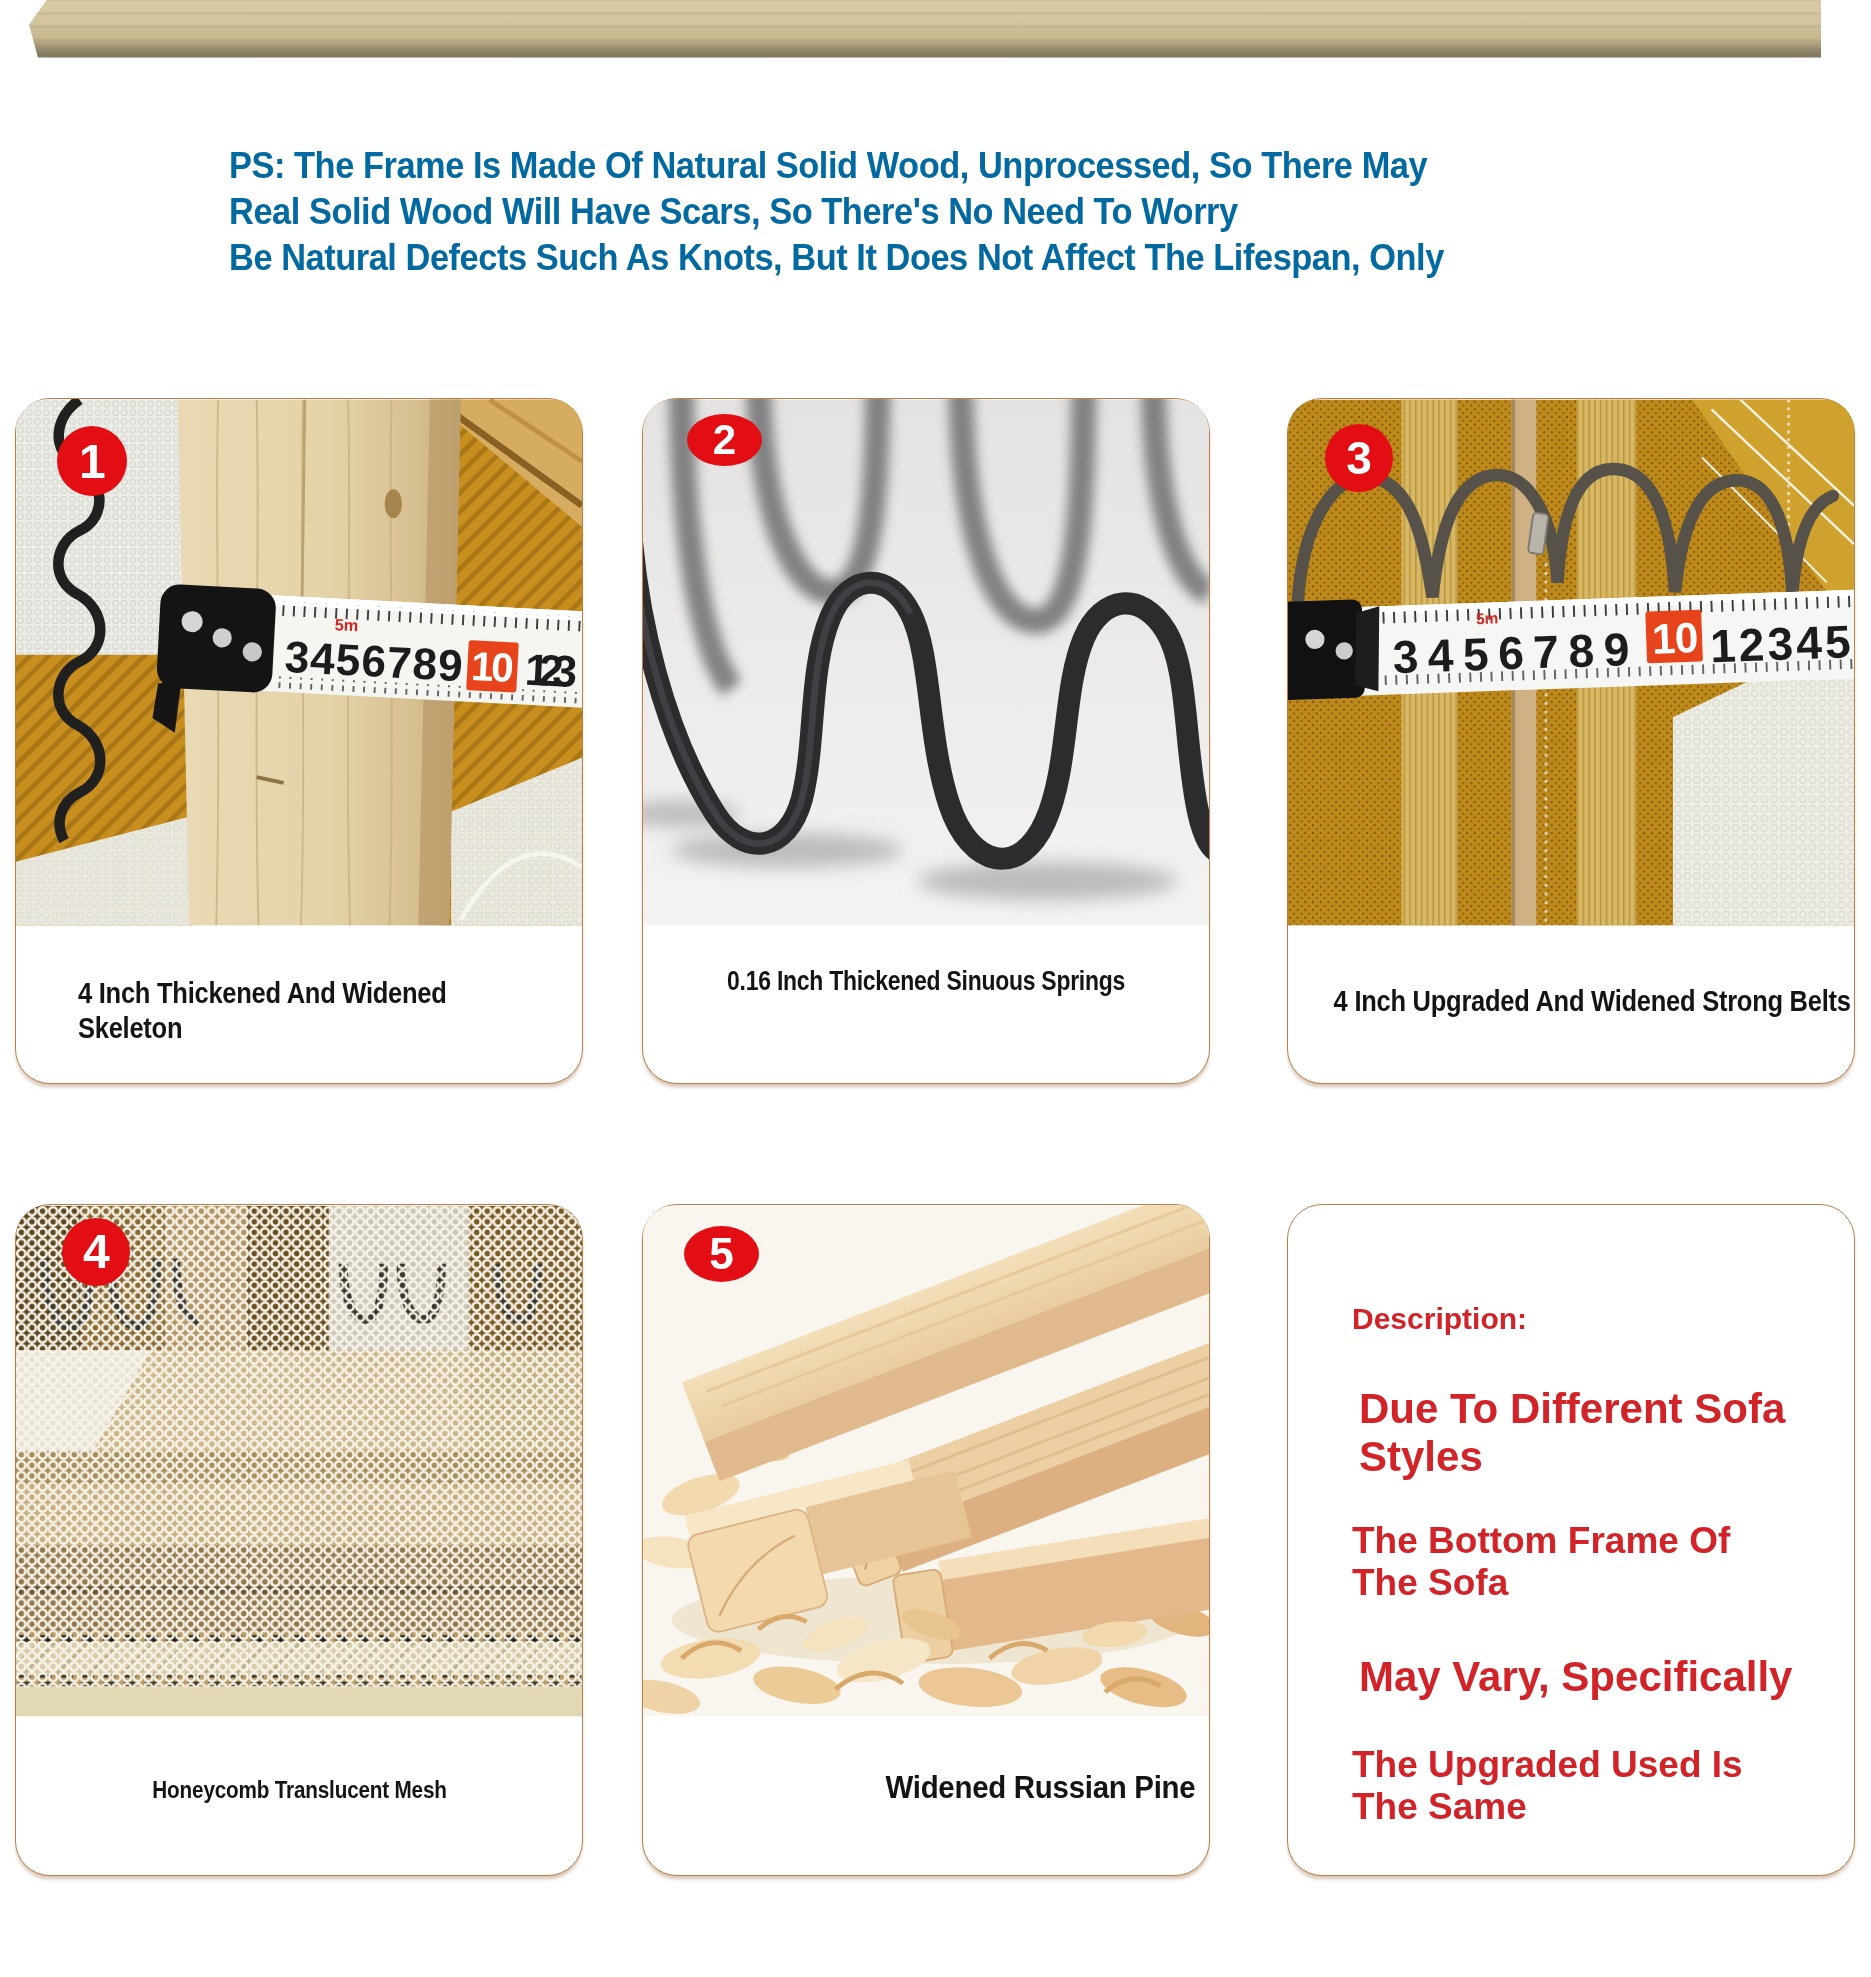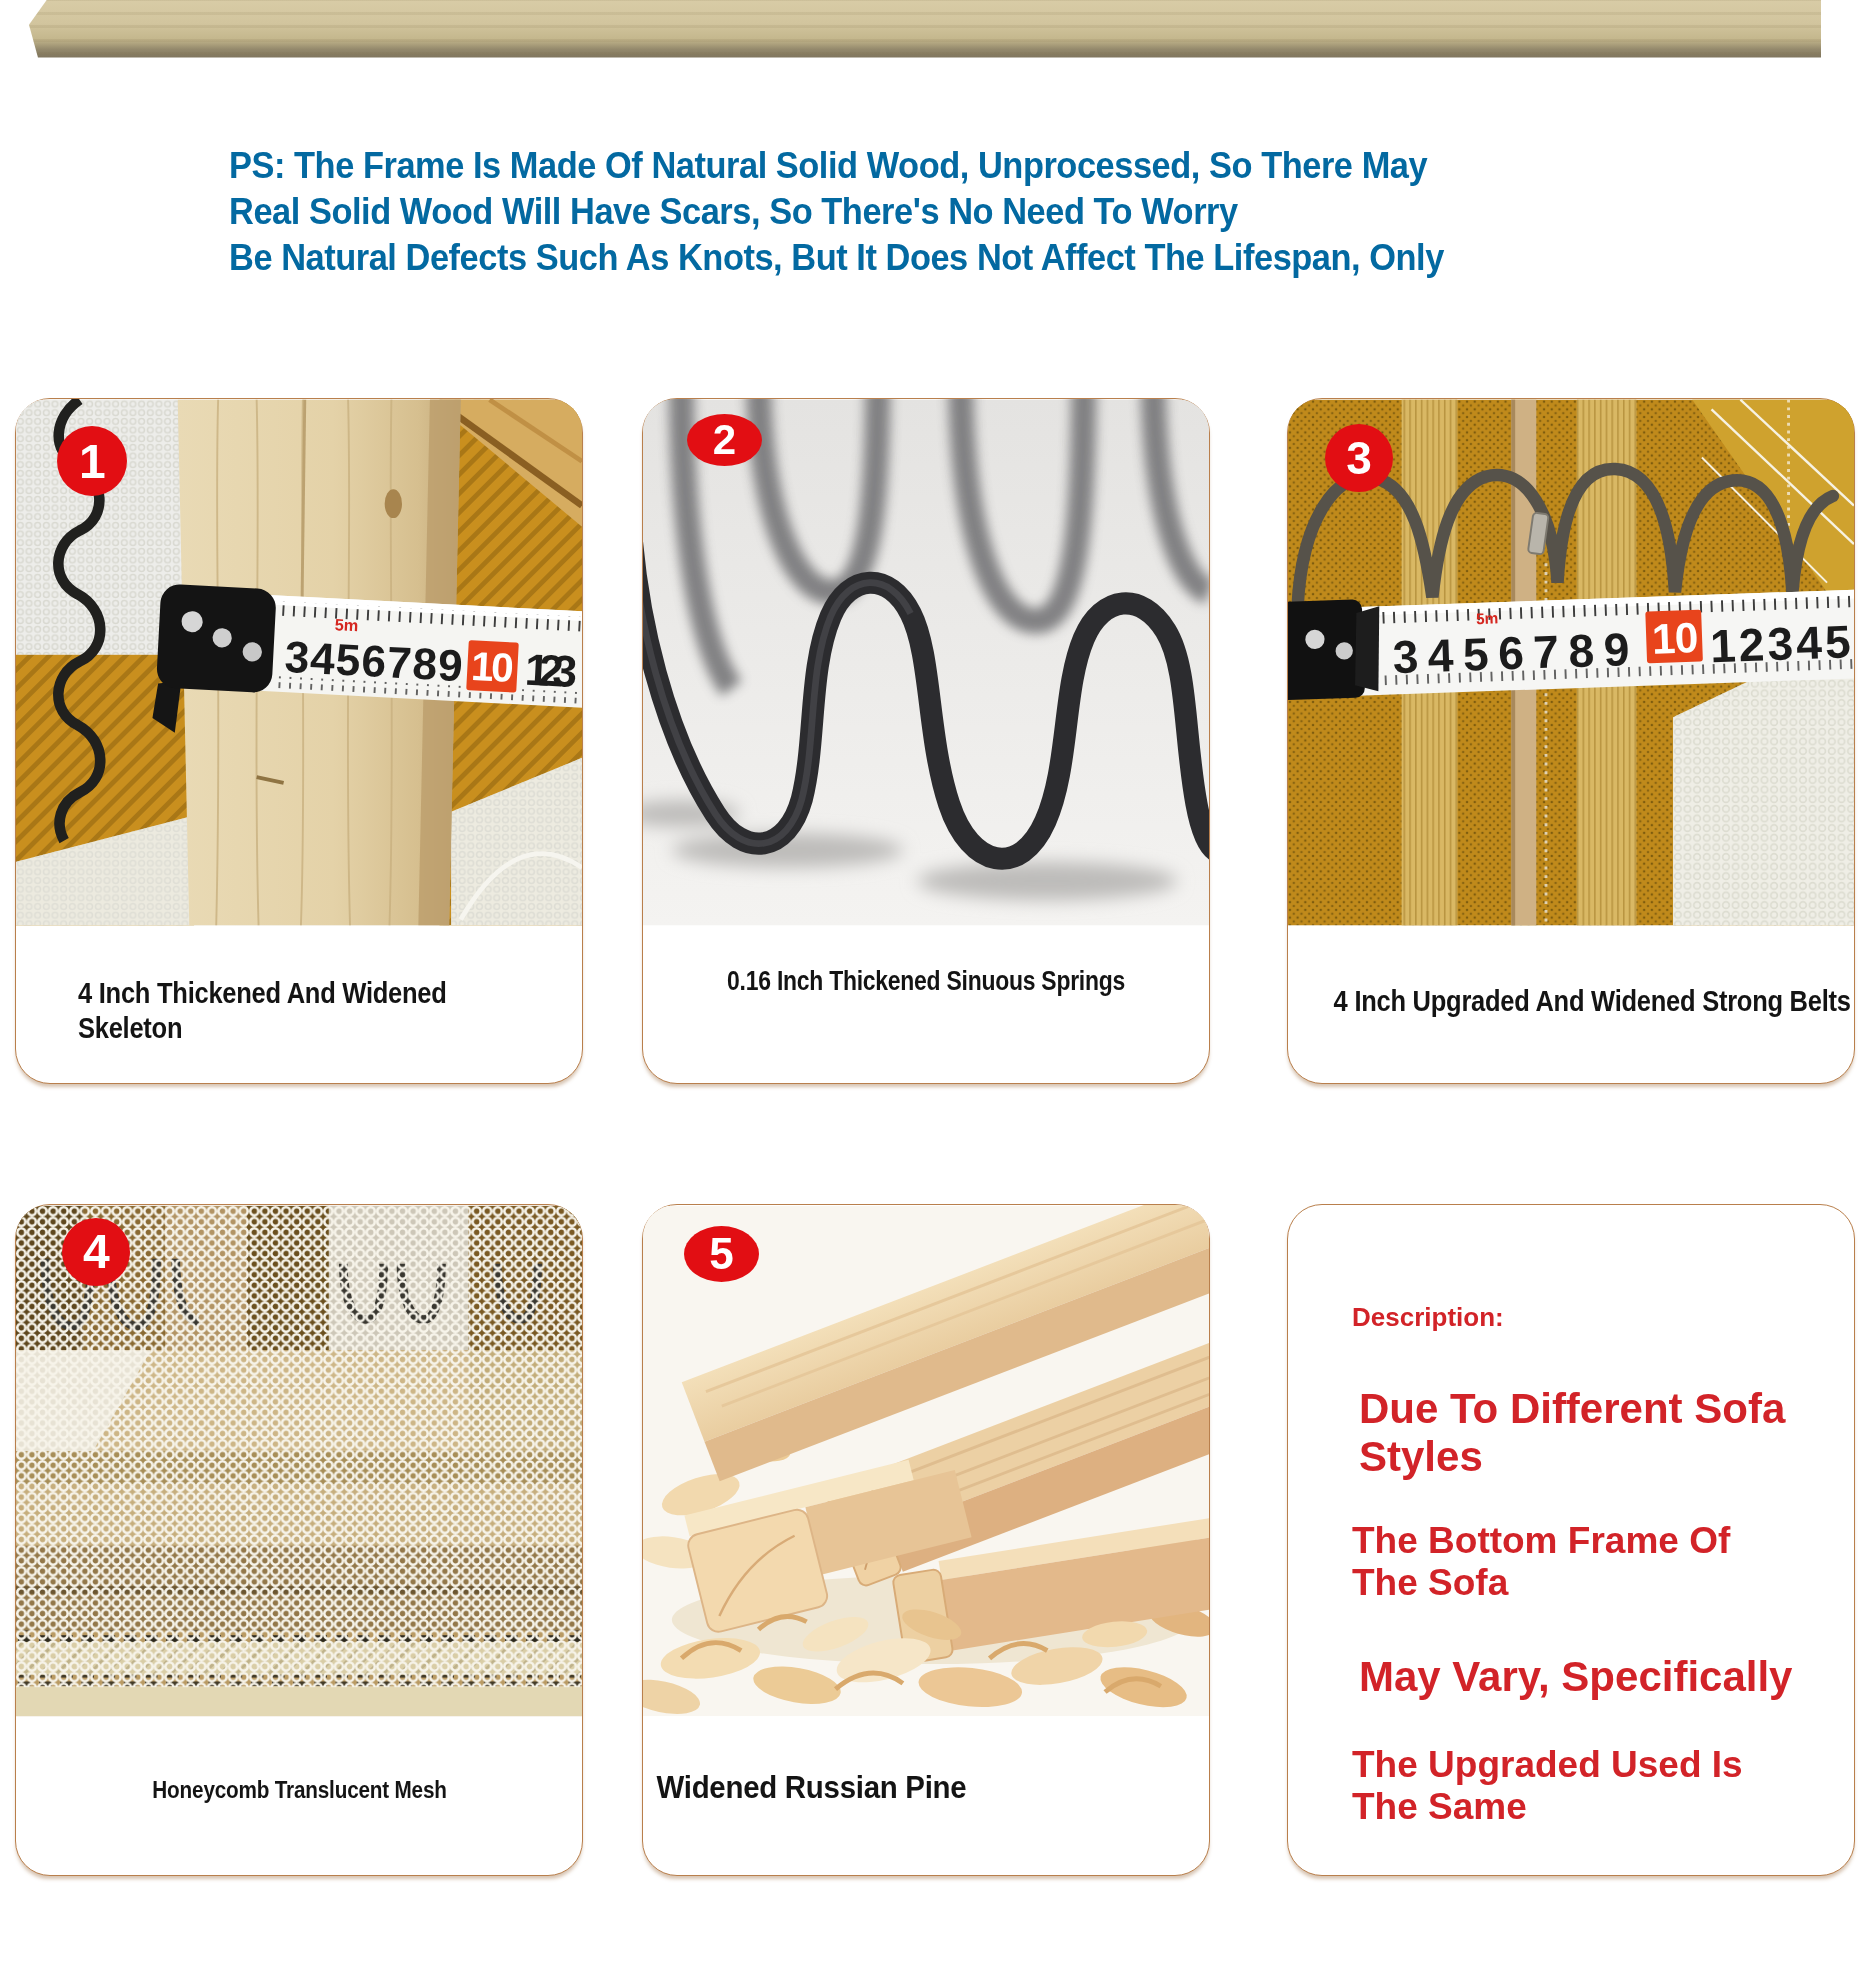--- a/index.html
+++ b/index.html
@@ -39,25 +39,25 @@
 
   .cap{position:absolute;left:0;right:0;color:#141414;font-weight:bold;z-index:4;}
   .c1 .cap{top:577px;left:62px;right:auto;width:483px;font-size:29px;line-height:35px;text-align:left;
            transform:scaleX(.88);transform-origin:0 0;letter-spacing:-0.3px;}
   .c2 .cap{top:567px;text-align:center;font-size:27px;white-space:nowrap;}
   .c2 .cap span{display:inline-block;transform:scaleX(.85);letter-spacing:-0.3px;}
   .c3 .cap{top:585px;text-align:center;font-size:30px;white-space:nowrap;}
   .c3 .cap span{display:inline-block;transform:scaleX(.85);letter-spacing:-0.3px;}
   .c4 .cap{top:572px;text-align:center;font-size:23px;white-space:nowrap;}
   .c4 .cap span{display:inline-block;transform:scaleX(.9);letter-spacing:-0.2px;}
-  .c5 .cap{top:564px;text-align:left;font-size:32px;white-space:nowrap;}
+  .c5 .cap{top:564px;text-align:right;font-size:32px;white-space:nowrap;}
   .c5 .cap span{display:inline-block;transform:scaleX(.92);letter-spacing:-0.3px;}
 
   
-  .c6 .dt{position:absolute;top:97px;left:64px;font-size:26px;font-weight:bold;color:#d22328;}
+  .c6 .dt{position:absolute;top:97px;left:64px;font-size:30px;font-weight:bold;color:#d22328;}
   .c6 .dl{position:absolute;font-weight:bold;color:#d22328;}
   .c6 .d1{top:180px;left:71px;width:560px;font-size:42px;line-height:48px;}
   .c6 .d2{top:315px;left:64px;width:444px;font-size:37px;line-height:42px;}
   .c6 .d3{top:448px;left:71px;width:560px;font-size:42px;line-height:48px;white-space:nowrap;}
   .c6 .d4{top:539px;left:64px;width:454px;font-size:37px;line-height:42px;}
 </style>
 </head>
 <body>
 
 <div class="page">

